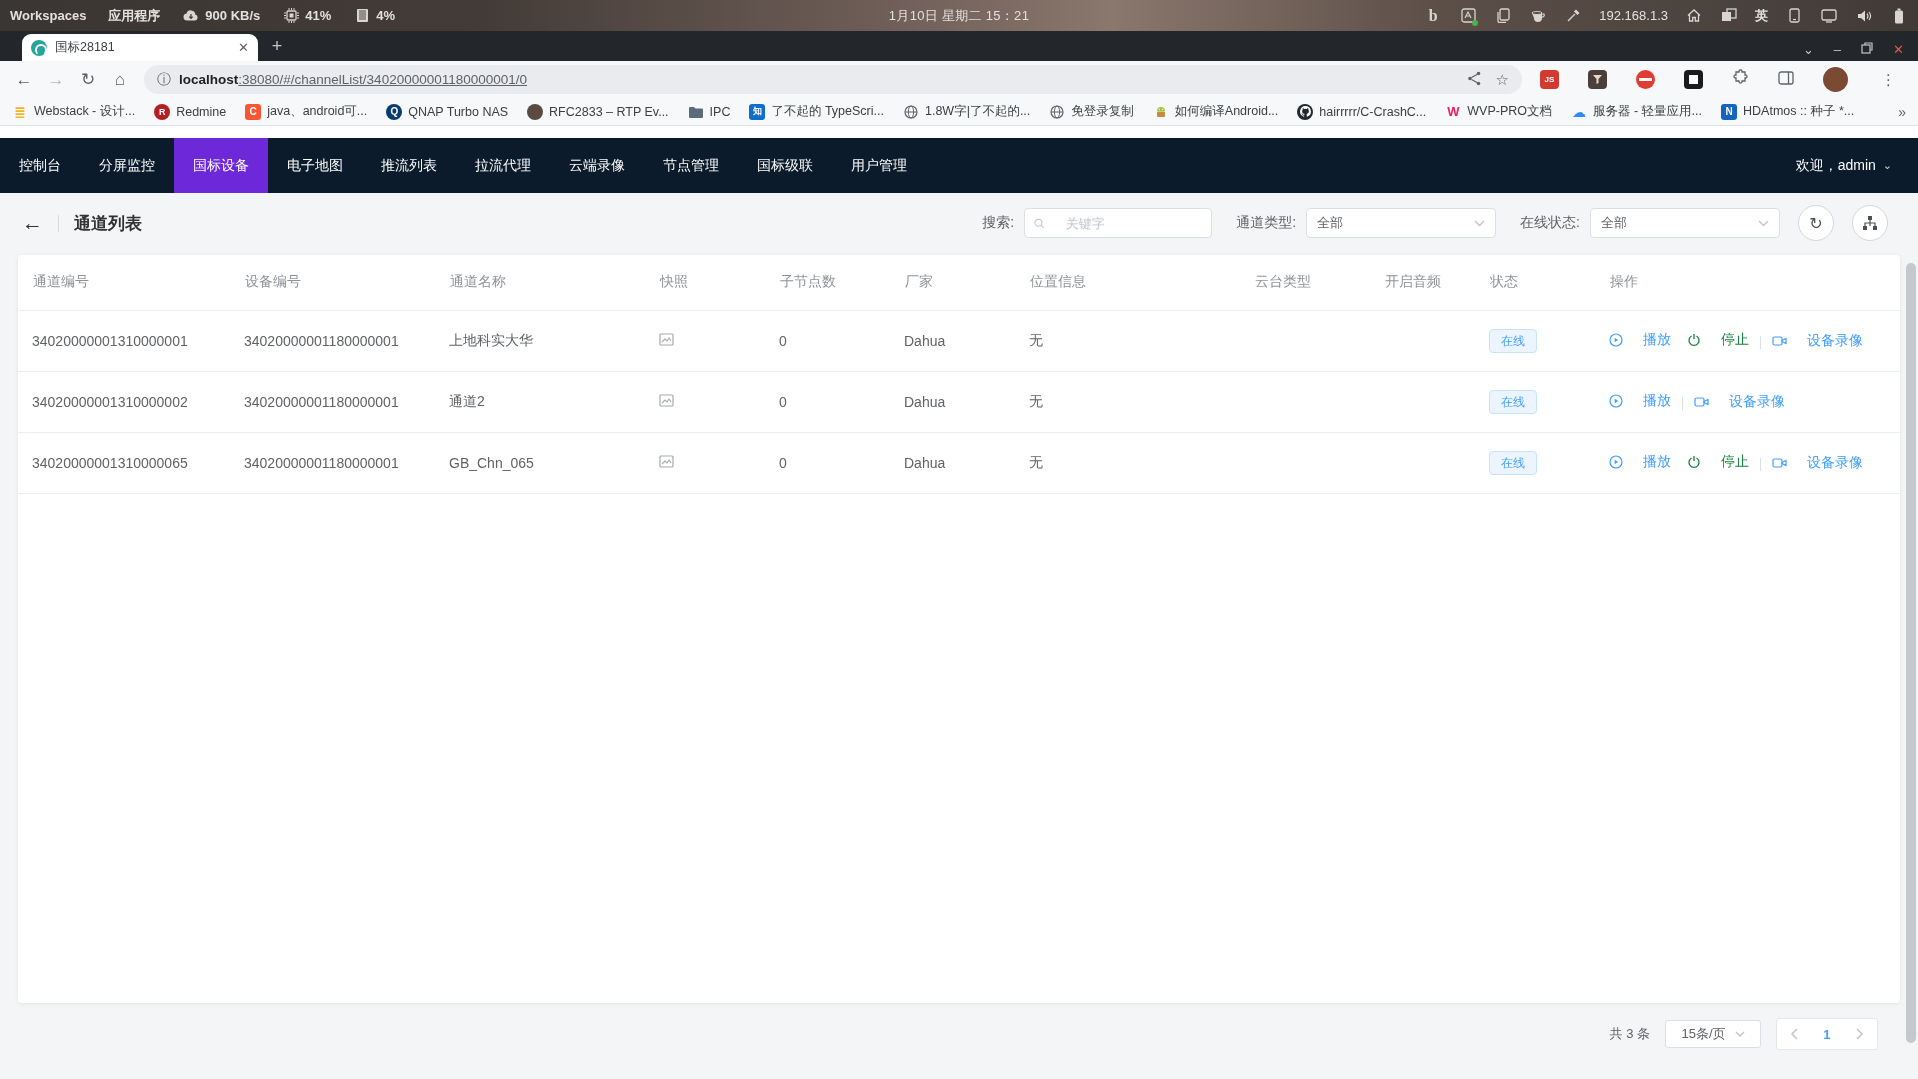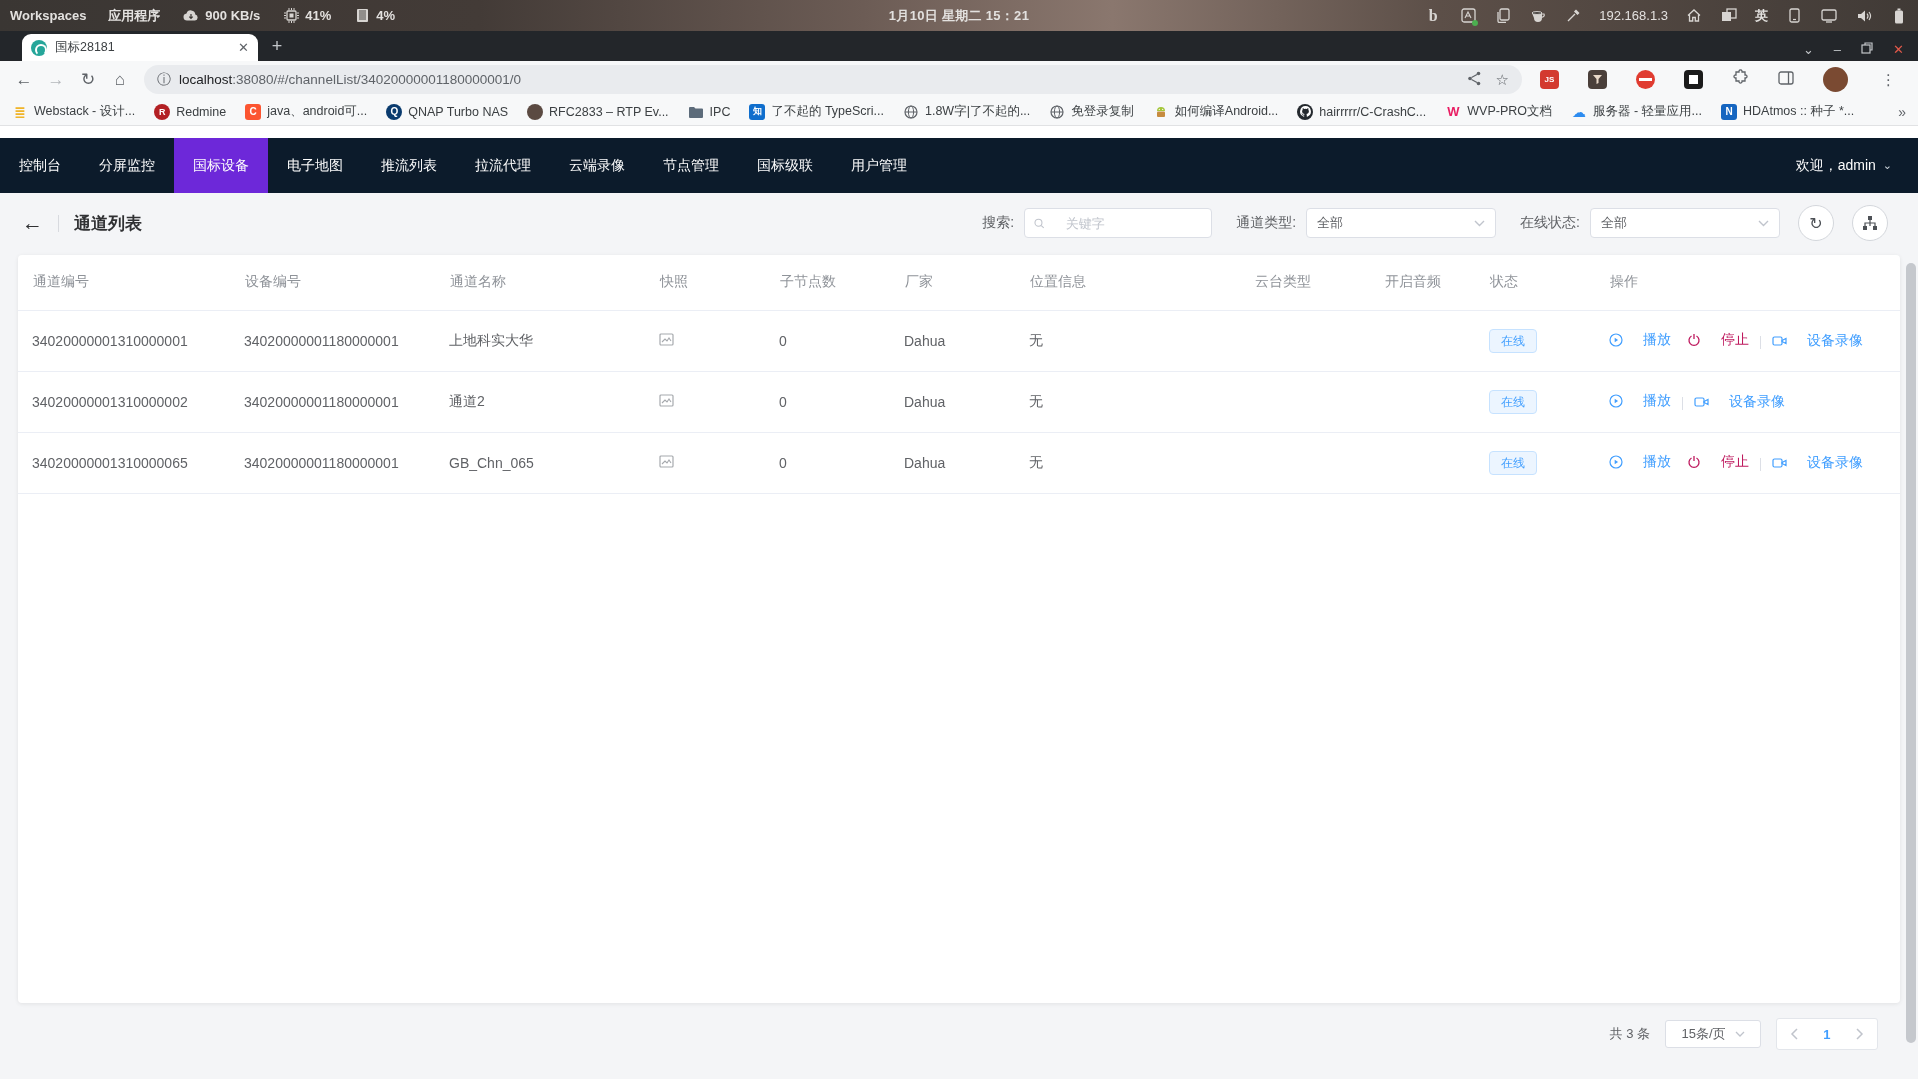--- a/index.html
+++ b/index.html
@@ -5,21 +5,21 @@
   * { margin:0; padding:0; box-sizing:border-box; }
   html,body { width:1918px; height:1079px; overflow:hidden; }
   body { font-family:"Liberation Sans","DejaVu Sans",sans-serif; background:#fff; position:relative; }
 
   
   .osbar { height:31px; background:linear-gradient(90deg,#3a3633 0%,#433b37 25%,#6c5c55 45%,#8a776e 58%,#5c4f48 75%,#403a36 100%);
            display:flex; align-items:center; color:#e3e1df; font-size:13px; padding:0 10px; position:relative; }
   .osbar .left { display:flex; align-items:center; gap:22px; }
   .os-item { display:flex; align-items:center; gap:5px; }
   .os-bold { font-weight:700; }
-  .os-clock { position:absolute; left:50%; transform:translateX(-50%); font-weight:700; letter-spacing:.3px; }
+  .os-clock { position:absolute; left:50%; transform:translateX(-50%); font-weight:400; letter-spacing:.3px; }
   .osbar .right { margin-left:auto; display:flex; align-items:center; gap:17px; }
   .tray-ico { display:inline-flex; align-items:center; justify-content:center; width:18px; height:18px; color:#d8d5d2; position:relative; }
   .tray-ico svg { display:block; }
   .green-dot { position:absolute; right:-1px; bottom:-1px; width:6px; height:6px; border-radius:50%; background:#4caf50; }
   .bing-b { font-weight:700; font-size:16px; color:#d8d5d2; font-family:"Liberation Serif","DejaVu Serif",serif; }
 
   
   .tabstrip { height:30px; background:#23262a; display:flex; align-items:flex-end; padding-left:22px; }
   .tab { width:236px; height:27px; background:#fff; border-radius:9px 9px 0 0; display:flex; align-items:center; padding:0 9px; gap:8px; font-size:12.5px; color:#3c4043; }
   .favicon { width:16px; height:16px; border-radius:50%; background:#26a69a; position:relative; flex:none; }
@@ -29,21 +29,21 @@
   .newtab { width:26px; height:26px; display:flex; align-items:center; justify-content:center; color:#c3c6ca; font-size:18px; margin:0 0 2px 6px; }
   .win-controls { margin-left:auto; display:flex; align-items:center; gap:20px; padding:0 14px 4px 0; color:#c3c6ca; font-size:13px; }
   .win-close { color:#e2594a; font-weight:700; }
 
   
   .toolbar { height:37px; background:#f7f8f9; display:flex; align-items:center; padding:0 10px; gap:4px; }
   .nav-btn { width:28px; height:28px; display:flex; align-items:center; justify-content:center; font-size:17px; color:#5f6368; border-radius:50%; }
   .nav-btn.dim { color:#b3b6ba; }
   .omnibox { flex:1; height:29px; background:#e9ebee; border-radius:15px; display:flex; align-items:center; padding:0 13px; margin:0 6px; font-size:13.5px; color:#202124; gap:8px; }
   .omni-info { color:#5f6368; font-size:14px; }
-  .url-rest { color:#5f6368; }
+  .url-rest { color:#5f6368;text-decoration:underline; }
   .omni-right { display:flex; align-items:center; gap:14px; margin-left:auto; color:#5f6368; }
   .ext-cluster { display:flex; align-items:center; gap:29px; padding:0 8px; }
   .ext { width:19px; height:19px; border-radius:4px; display:flex; align-items:center; justify-content:center; font-size:8px; font-weight:700; color:#fff; }
   .ext-js { background:#d33a2f; }
   .ext-dark { background:#4a3f3a; }
   .ext-block { background:#e03c31; position:relative; border-radius:50%; }
   .ext-block::after { content:""; position:absolute; left:3px; top:8px; width:13px; height:3px; background:#fff; }
   .ext-sq { background:#1b1b1b; position:relative; }
   .ext-sq::after { content:""; position:absolute; inset:5px; background:#fff; }
   .puzzle { color:#5f6368; }
@@ -91,21 +91,21 @@
   .icon-btn { width:36px; height:36px; border-radius:50%; background:#fff; border:1px solid #d4d7dc; display:flex; align-items:center; justify-content:center; color:#4d5156; margin-left:8px; cursor:pointer; font-size:16px; }
 
   .panel { margin:2px 18px 0; background:#fff; border-radius:4px; box-shadow:0 1px 4px rgba(0,0,0,.08); height:748px; overflow:hidden; }
   table { width:100%; border-collapse:collapse; table-layout:fixed; }
   th { height:55px; text-align:left; padding-left:15px; font-size:14px; font-weight:400; color:#8f9399; border-bottom:1px solid #ebeef5; white-space:nowrap; }
   td { height:61px; padding-left:14px; font-size:14px; color:#606266; border-bottom:1px solid #ebeef5; white-space:nowrap; }
   .badge-online { display:inline-block; padding:5px 11px; font-size:12px; color:#409eff; background:#ecf5ff; border:1px solid #c6e2ff; border-radius:4px; line-height:1; }
   .toggle { width:40px; height:20px; border-radius:10px; background:#dadde3; position:relative; cursor:pointer; }
   .toggle::after { content:""; position:absolute; left:2px; top:2px; width:16px; height:16px; border-radius:50%; background:#fff; }
   .alink { color:#409eff; display:inline-flex; align-items:center; gap:20px; cursor:pointer; }
-  .alink.red { color:#be185d; }
+  .alink.red { color:#15803d; }
   .a-div { display:inline-block; width:1px; height:13px; background:#dcdfe6; margin:0 11px; vertical-align:-2px; }
   .act-gap { display:inline-block; width:16px; }
   .snap-ico { color:#a6a9ad; }
 
   .pager-row { display:flex; justify-content:flex-end; align-items:center; gap:15px; padding:15px 40px 0 4px; font-size:13px; color:#606266; }
   .psize { width:96px; height:28px; background:#fff; border:1px solid #dcdfe6; border-radius:3px; display:flex; align-items:center; justify-content:center; gap:9px; cursor:pointer; }
   .pager { width:102px; height:32px; background:#fff; border:1px solid #e3e6eb; border-radius:3px; display:flex; align-items:center; justify-content:space-around; }
   .pg-btn { color:#c0c4cc; display:flex; cursor:pointer; }
   .pg-cur { color:#409eff; font-weight:700; cursor:pointer; }
 
@@ -234,21 +234,21 @@
   </div>
 </div>
 
 <div class="toolbar">
   <span class="nav-btn">←</span>
   <span class="nav-btn dim">→</span>
   <span class="nav-btn">↻</span>
   <span class="nav-btn">⌂</span>
   <div class="omnibox">
     <span class="omni-info">ⓘ</span>
-    <span><b style="font-weight:400;color:#202124;">localhost</b><span class="url-rest">:38080/#/channelList/34020000001180000001/0</span></span>
+    <span><b style="font-weight:700;color:#202124;">localhost</b><span class="url-rest">:38080/#/channelList/34020000001180000001/0</span></span>
     <span class="omni-right">
       <span><svg width="15" height="15" viewBox="0 0 15 15">
             <circle cx="3" cy="7.5" r="1.8" fill="#5f6368"></circle>
             <circle cx="11.5" cy="2.5" r="1.8" fill="#5f6368"></circle>
             <circle cx="11.5" cy="12.5" r="1.8" fill="#5f6368"></circle>
             <path d="M4.5 6.6l5.5-3.2M4.5 8.4l5.5 3.2" stroke="#5f6368" stroke-width="1.2"></path>
           </svg></span>
       <span style="font-size:15px;">☆</span>
     </span>
   </div>

